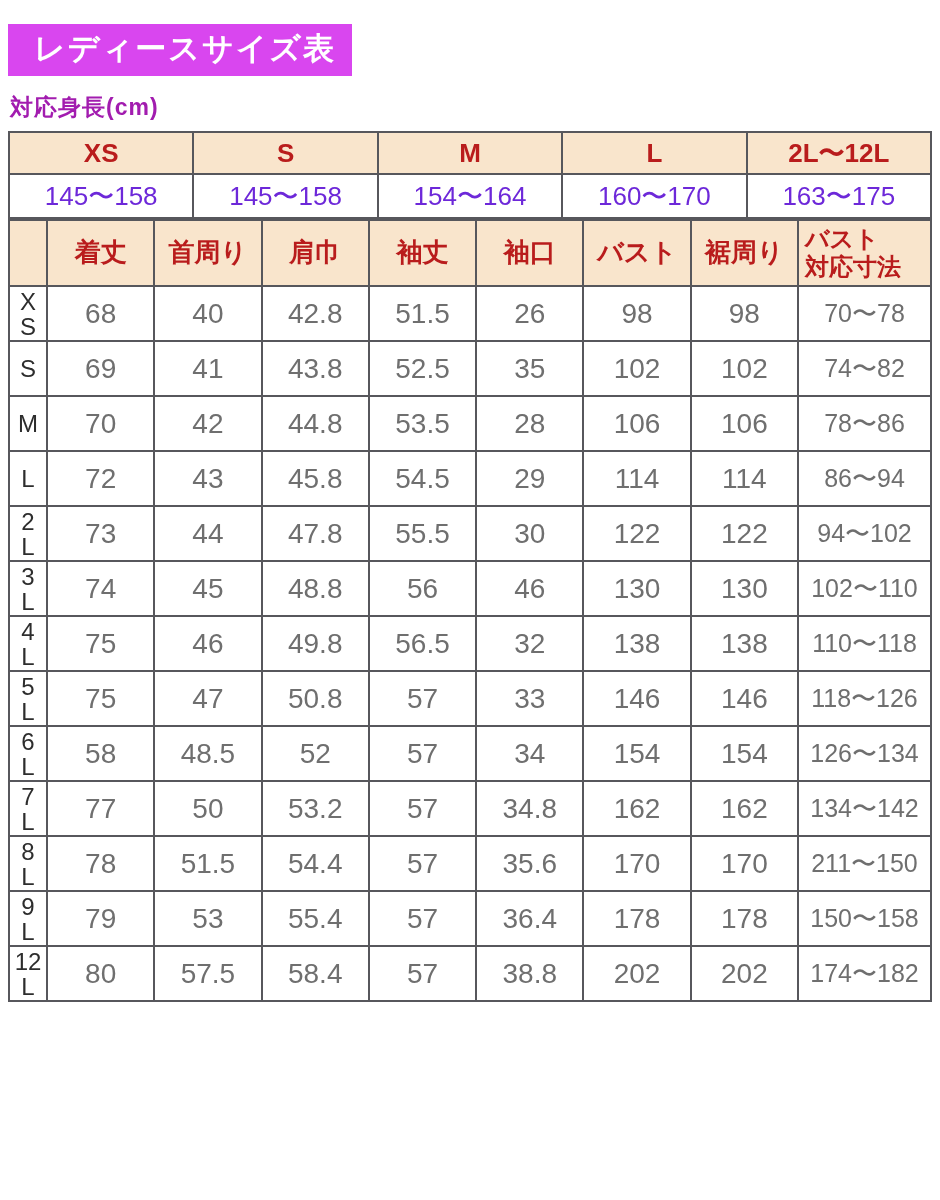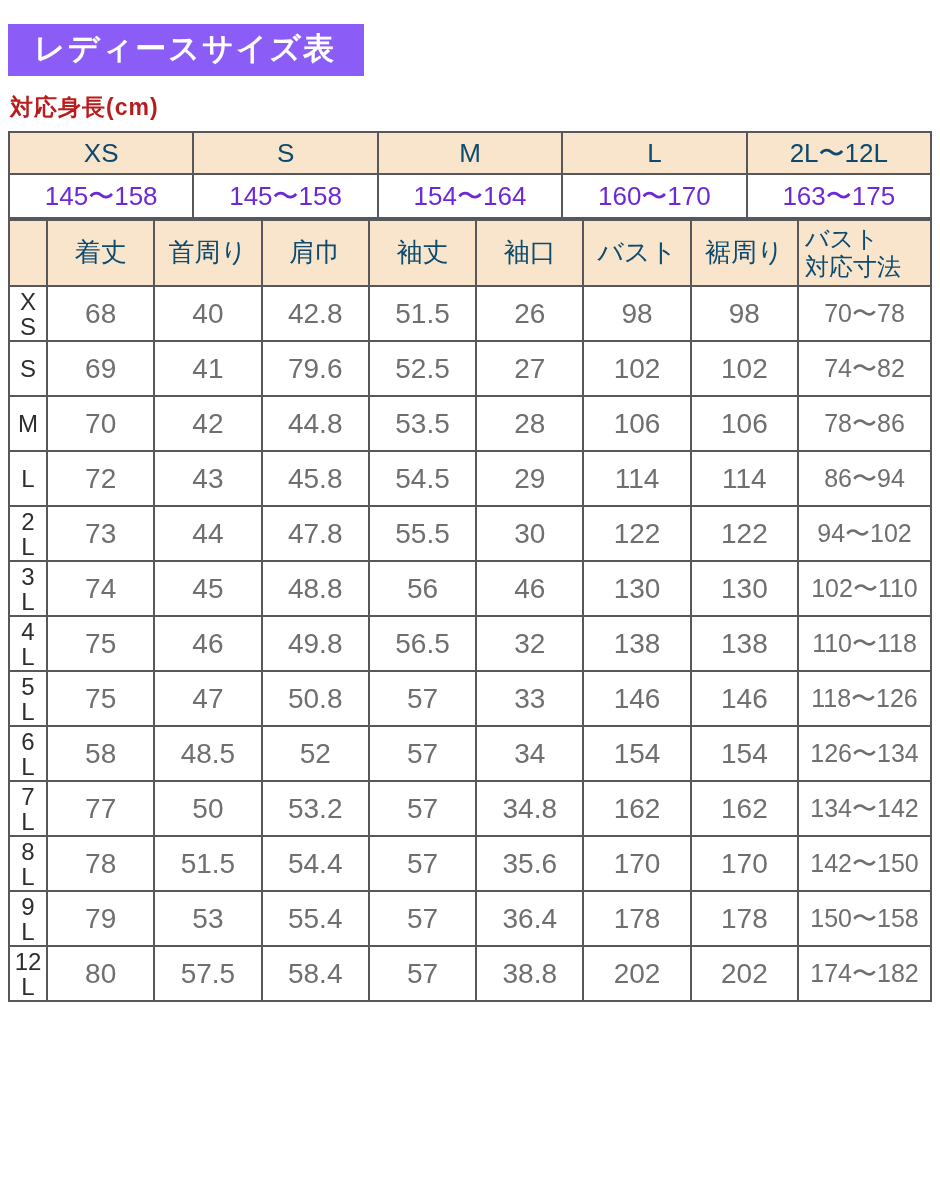--- a/index.html
+++ b/index.html
@@ -11,47 +11,47 @@
   .page {
     position: relative;
     width: 940px;
     height: 1200px;
     background: #ffffff;
     overflow: hidden;
   }
   .title-bar {
     display: inline-block;
     margin: 24px 0 0 8px;
-    padding: 4px 28px 6px 26px;
-    background: #8b5cf6;
+    padding: 4px 16px 6px 26px;
+    background: #d946ef;
     color: #ffffff;
     font-size: 31px;
     font-weight: bold;
     letter-spacing: 2px;
   }
   .subtitle {
     margin: 16px 0 8px 10px;
-    color: #b91c1c;
+    color: #a21caf;
     font-size: 23px;
     font-weight: bold;
     letter-spacing: 1px;
   }
   table {
     border-collapse: collapse;
     margin-left: 8px;
     width: 924px;
     table-layout: fixed;
   }
   table, th, td {
     border: 2px solid #57575c;
   }
   th {
     background: #f9e5cc;
-    color: #0c4a6e;
-    font-weight: normal;
+    color: #b91c1c;
+    font-weight: bold;
   }
   
   .height-table th {
     height: 38px;
     font-size: 26px;
   }
   .height-table td {
     height: 40px;
     text-align: center;
     color: #6d28d9;
@@ -156,23 +156,23 @@
           <td>98</td>
           <td>98</td>
           <td class="range-cell">70〜78</td>
         </tr>
         <tr>
           <td class="size-label">
             <div>S</div>
           </td>
           <td>69</td>
           <td>41</td>
-          <td>79.6</td>
+          <td>43.8</td>
           <td>52.5</td>
-          <td>27</td>
+          <td>35</td>
           <td>102</td>
           <td>102</td>
           <td class="range-cell">74〜82</td>
         </tr>
         <tr>
           <td class="size-label">
             <div>M</div>
           </td>
           <td>70</td>
           <td>42</td>
@@ -285,21 +285,21 @@
             <div>8</div>
             <div>L</div>
           </td>
           <td>78</td>
           <td>51.5</td>
           <td>54.4</td>
           <td>57</td>
           <td>35.6</td>
           <td>170</td>
           <td>170</td>
-          <td class="range-cell">142〜150</td>
+          <td class="range-cell">211〜150</td>
         </tr>
         <tr>
           <td class="size-label">
             <div>9</div>
             <div>L</div>
           </td>
           <td>79</td>
           <td>53</td>
           <td>55.4</td>
           <td>57</td>

